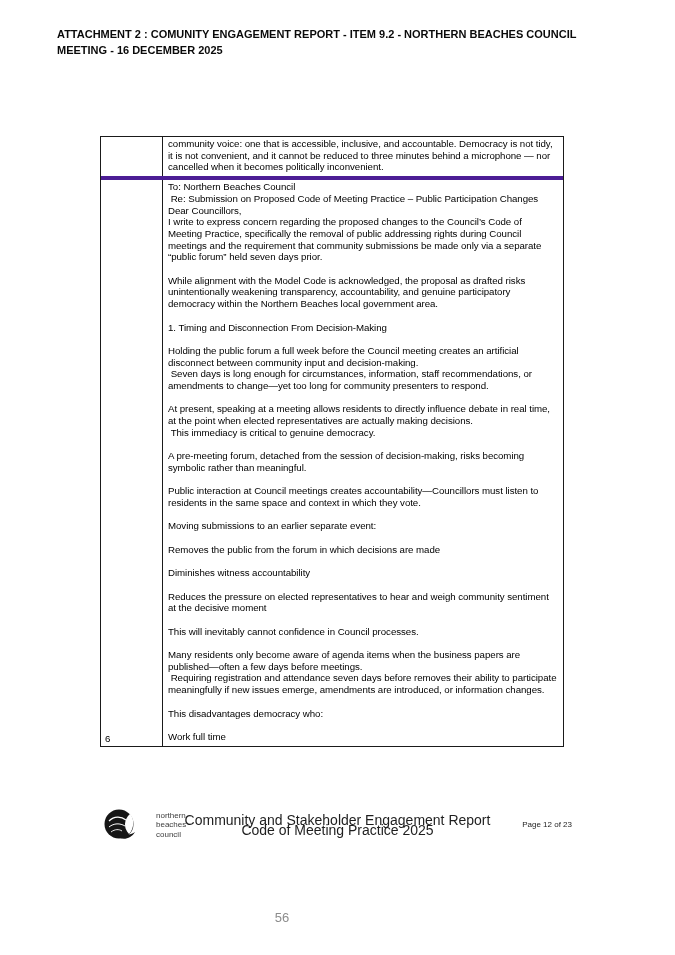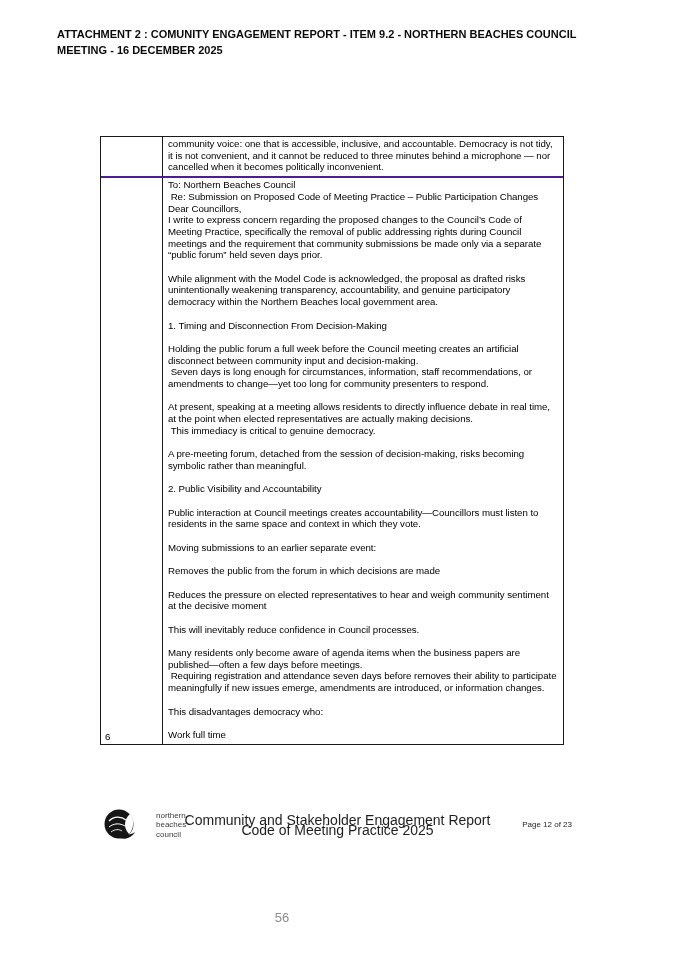--- a/index.html
+++ b/index.html
@@ -13,21 +13,21 @@
   }
   .doc-header{
     position:absolute;left:57px;top:26px;width:561px;
     text-align:left;font-weight:bold;font-size:11px;line-height:16px;
     color:#0a0a0a;white-space:pre-line;
   }
   .doc-table{
     position:absolute;left:100px;top:136px;width:464px;
     border:1px solid #1a1a1a;box-sizing:border-box;
   }
-  .t-row{display:flex;border-bottom:2px solid #4c1d95;}
+  .t-row{display:flex;border-bottom:4px solid #4c1d95;}
   .t-row:last-child{border-bottom:none;}
   .cell-num{
     flex:0 0 62px;width:62px;box-sizing:border-box;
     border-right:1px solid #1a1a1a;
     padding:2px 2px 1px 4px;
     display:flex;align-items:flex-end;
     font-size:9.7px;line-height:11.7px;
   }
   .cell-body{
     flex:1;box-sizing:border-box;
@@ -76,26 +76,26 @@
  Re: Submission on Proposed Code of Meeting Practice – Public Participation Changes
 Dear Councillors,
 I write to express concern regarding the proposed changes to the Council’s Code of Meeting Practice, specifically the removal of public addressing rights during Council meetings and the requirement that community submissions be made only via a separate “public forum” held seven days prior.</p>
         <p class="para">While alignment with the Model Code is acknowledged, the proposal as drafted risks unintentionally weakening transparency, accountability, and genuine participatory democracy within the Northern Beaches local government area.</p>
         <p class="para">1. Timing and Disconnection From Decision-Making</p>
         <p class="para">Holding the public forum a full week before the Council meeting creates an artificial disconnect between community input and decision-making.
  Seven days is long enough for circumstances, information, staff recommendations, or amendments to change—yet too long for community presenters to respond.</p>
         <p class="para">At present, speaking at a meeting allows residents to directly influence debate in real time, at the point when elected representatives are actually making decisions.
  This immediacy is critical to genuine democracy.</p>
         <p class="para">A pre-meeting forum, detached from the session of decision-making, risks becoming symbolic rather than meaningful.</p>
-        <p class="para">2. Public Visibility and Accountability</p>
         <p class="para">Public interaction at Council meetings creates accountability—Councillors must listen to residents in the same space and context in which they vote.</p>
         <p class="para">Moving submissions to an earlier separate event:</p>
         <p class="para">Removes the public from the forum in which decisions are made</p>
+        <p class="para">Diminishes witness accountability</p>
         <p class="para">Reduces the pressure on elected representatives to hear and weigh community sentiment at the decisive moment</p>
-        <p class="para">This will inevitably reduce confidence in Council processes.</p>
+        <p class="para">This will inevitably cannot confidence in Council processes.</p>
         <p class="para">Many residents only become aware of agenda items when the business papers are published—often a few days before meetings.
  Requiring registration and attendance seven days before removes their ability to participate meaningfully if new issues emerge, amendments are introduced, or information changes.</p>
         <p class="para">This disadvantages democracy who:</p>
         <p class="para">Work full time</p>
       </div>
   </div>
 </div>
 
 <div class="doc-footer">
   <div class="footer-left">

